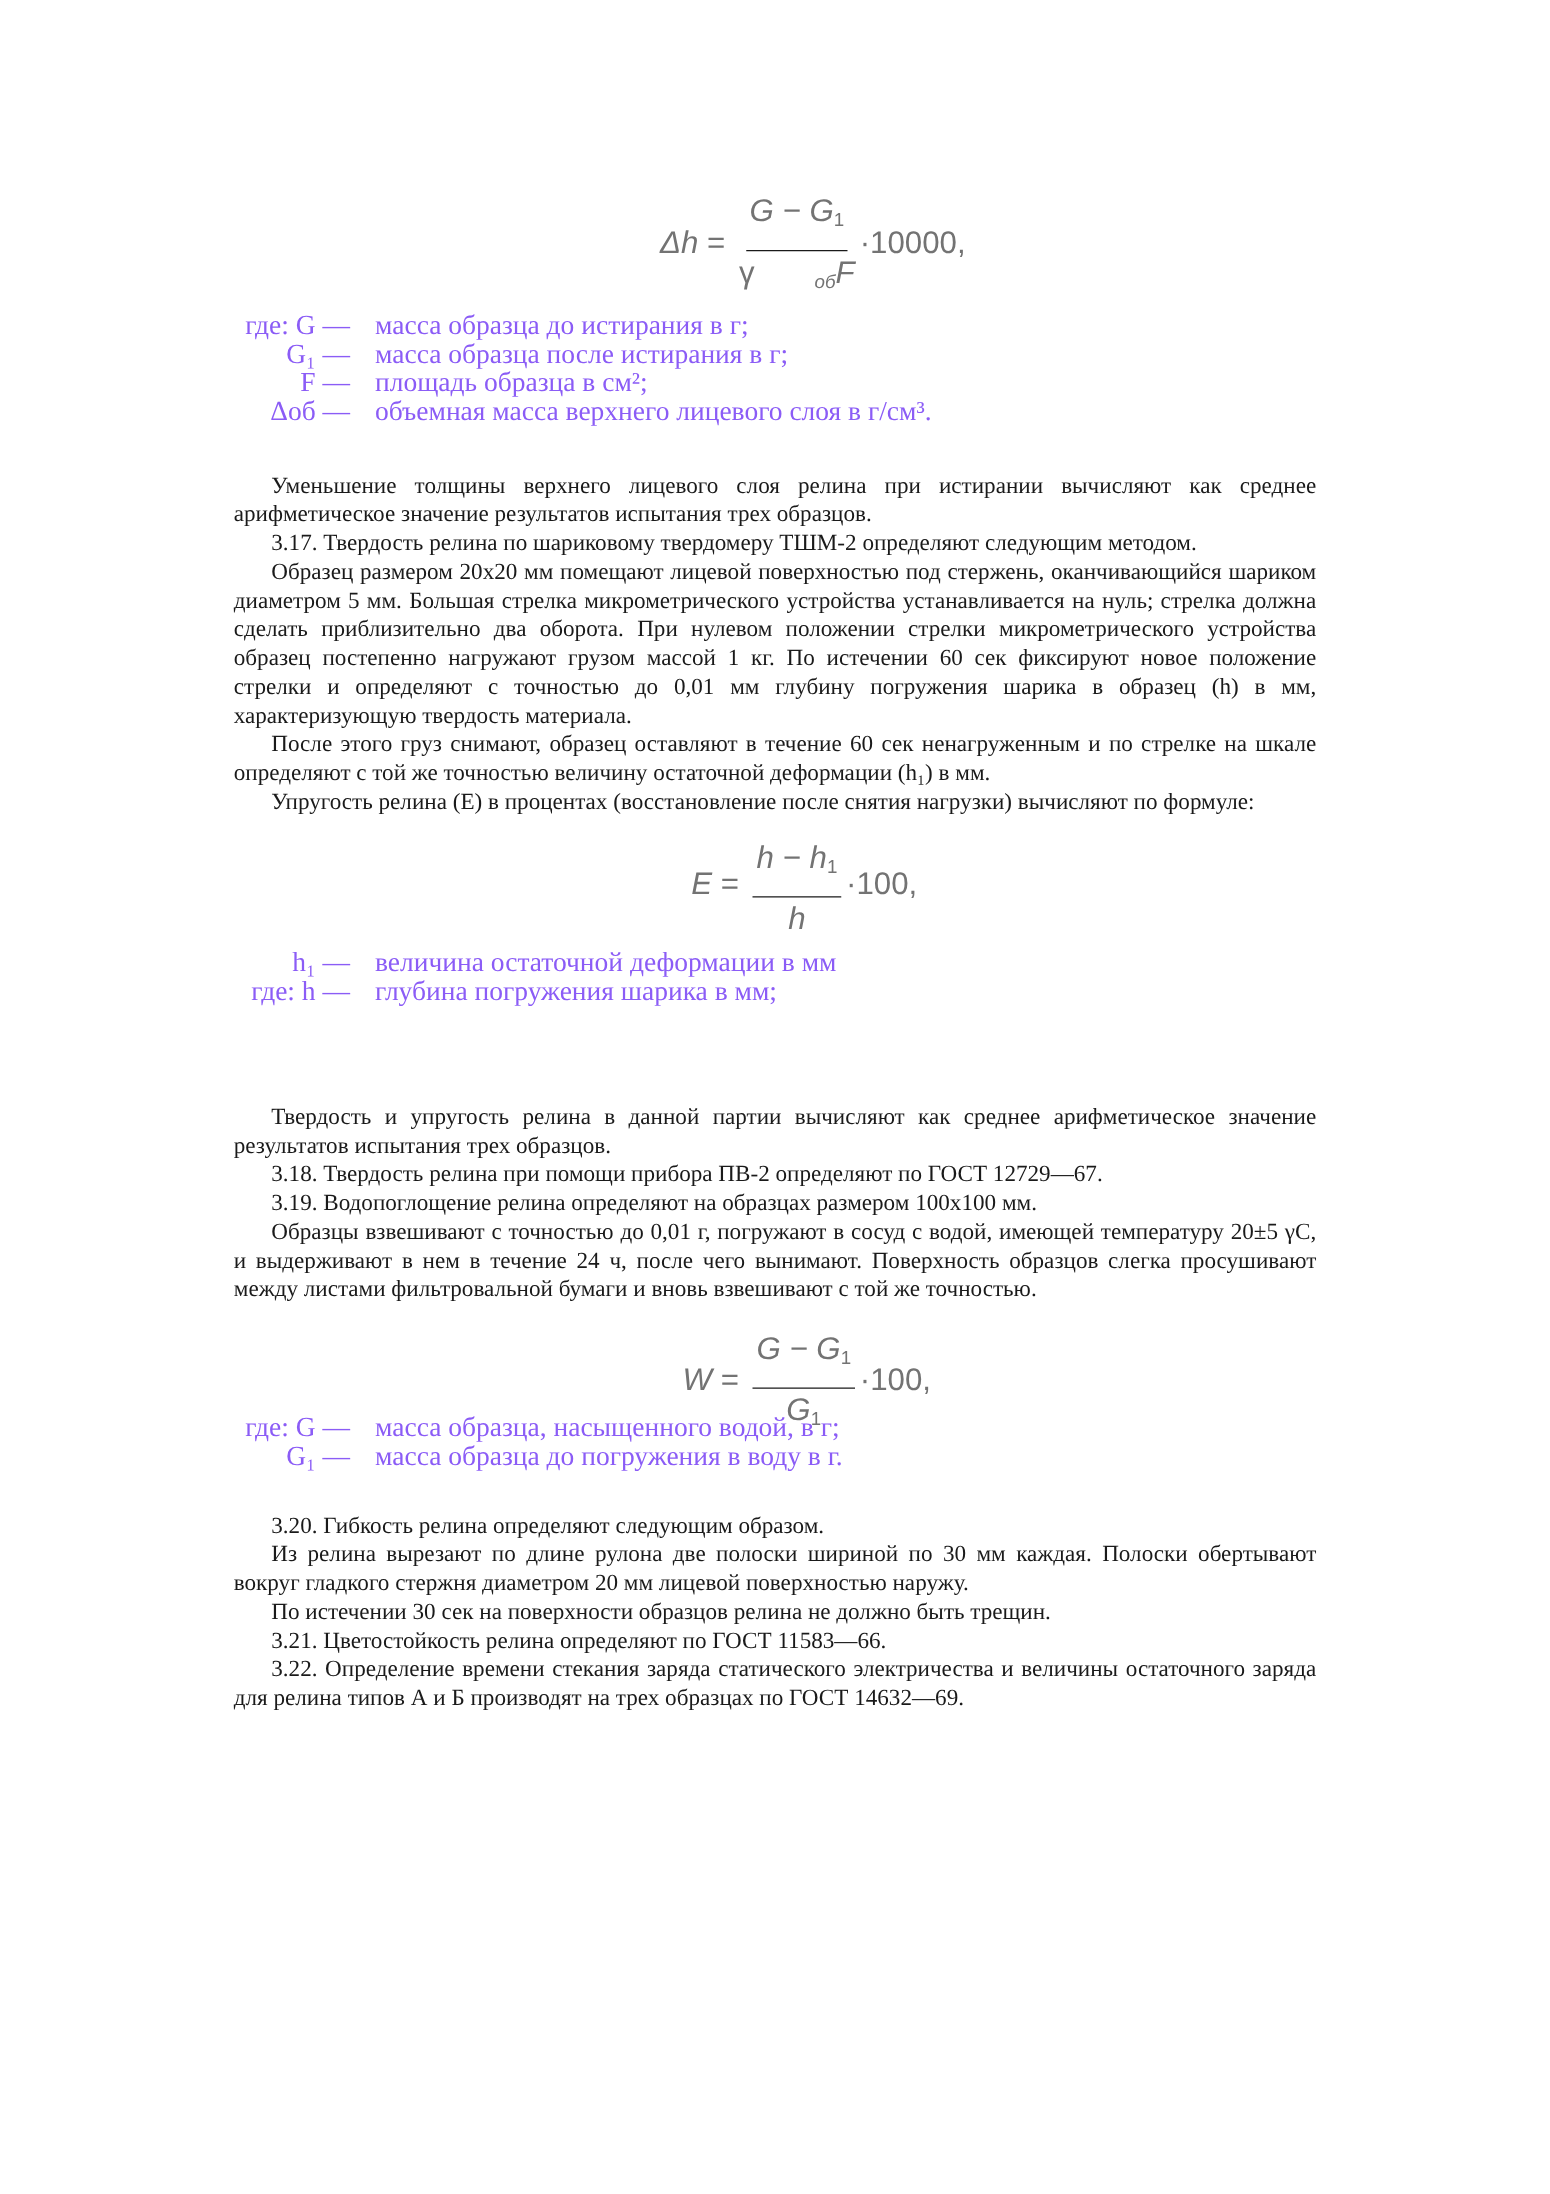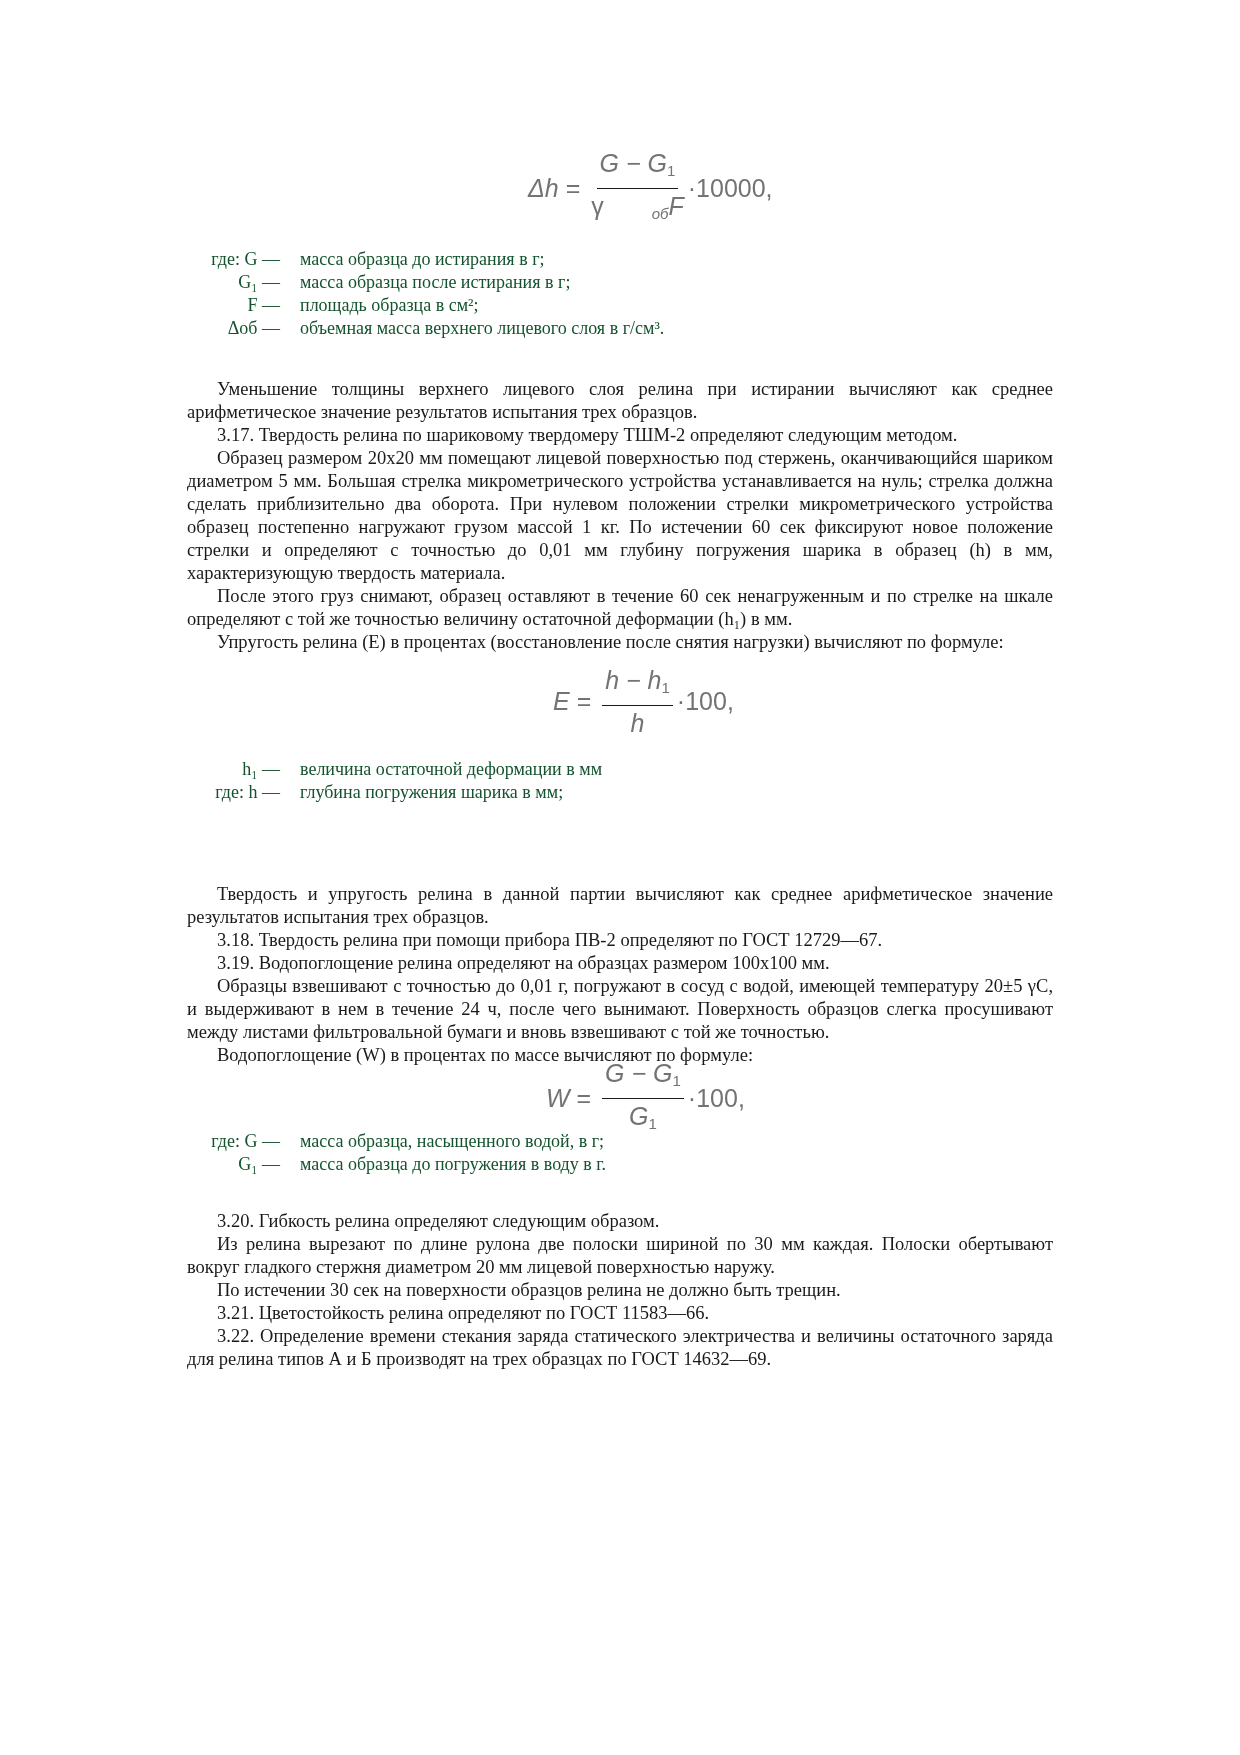--- a/index.html
+++ b/index.html
@@ -4,25 +4,25 @@
 <style>
   html, body { margin: 0; padding: 0; background: #ffffff; }
   body { width: 1240px; height: 1755px; position: relative; overflow: hidden; }
   .formula {
     position: absolute; font-family: Liberation Sans, sans-serif;
     font-style: normal; color: #737373; display: flex; align-items: center;
     font-size: 25px;
   }
   .formula i { font-style: italic; }
   .frac { display: inline-flex; flex-direction: column; align-items: center; margin: 0 4px; }
-  .frac .num { padding: 0 3px 2px 3px; border-bottom: 1.5px solid #1a1a1a; line-height: 30px; text-align: right; }
+  .frac .num { padding: 0 3px 2px 3px; border-bottom: 1.5px solid #1a1a1a; line-height: 42px; text-align: right; }
   .frac .den { padding-top: 2px; line-height: 30px; }
   .frac sub { font-size: 15px; font-style: normal; vertical-align: -4px; }
   .frac .den sub.it { font-style: italic; margin-left: 48px; }
-  .legend { position: absolute; left: 195px; font-family: "Liberation Serif", "DejaVu Serif", serif; font-size: 18px; line-height: 23px; color: #14532d; }
+  .legend { position: absolute; left: 195px; font-family: "Liberation Serif", "DejaVu Serif", serif; font-size: 22px; line-height: 23px; color: #8b5cf6; }
   .legend .row { display: flex; }
   .legend .sym { width: 85px; text-align: right; white-space: nowrap; }
   .legend .desc { padding-left: 20px; white-space: nowrap; }
   .para { position: absolute; left: 187px; width: 866px; font-family: "Liberation Serif", "DejaVu Serif", serif; font-size: 18.5px; line-height: 23px; color: #1a1a1a; text-align: justify; margin-top: 10px; }
   .para .p { text-indent: 30px; margin: 0; }
 </style>
 </head>
 <body>
 
 <div class="formula" style="left:528px; top:148px;">
@@ -81,21 +81,20 @@
       <span class="sym">где: h —</span>
       <span class="desc">глубина погружения шарика в мм;</span>
     </div>
 </div>
 
 <div class="para" style="top:873px;">
   <p class="p">Твердость и упругость релина в данной партии вычисляют как среднее арифметическое значение результатов испытания трех образцов.</p>
   <p class="p">3.18. Твердость релина при помощи прибора ПВ-2 определяют по ГОСТ 12729—67.</p>
   <p class="p">3.19. Водопоглощение релина определяют на образцах размером 100x100 мм.</p>
   <p class="p">Образцы взвешивают с точностью до 0,01 г, погружают в сосуд с водой, имеющей температуру 20±5 γС, и выдерживают в нем в течение 24 ч, после чего вынимают. Поверхность образцов слегка просушивают между листами фильтровальной бумаги и вновь взвешивают с той же точностью.</p>
-  <p class="p">Водопоглощение (W) в процентах по массе вычисляют по формуле:</p>
 </div>
 
 <div class="formula" style="left:546px; top:1058px;">
   <i>W</i>
   <span>&nbsp;=&nbsp;</span>
   <span class="frac">
     <span class="num"><i>G − G</i><sub>1</sub></span>
     <span class="den"><i>G</i><sub>1</sub></span>
   </span>
   <span>·100,</span>

